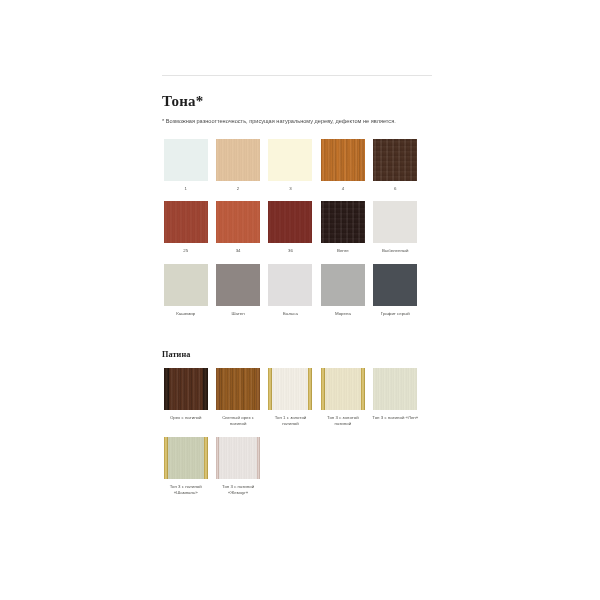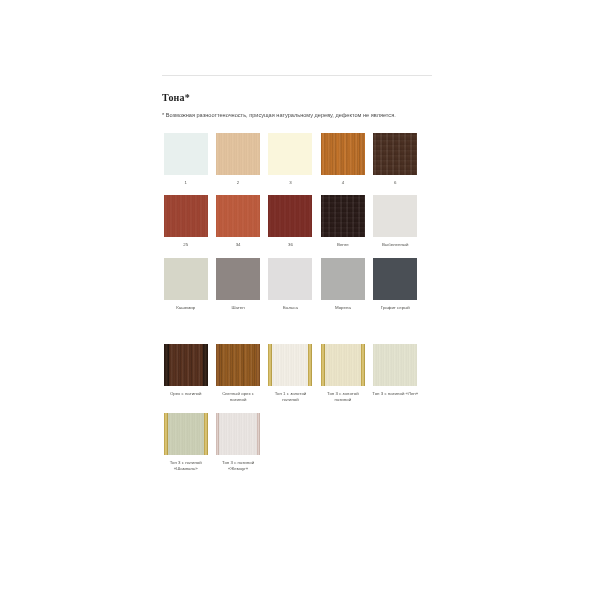--- a/index.html
+++ b/index.html
@@ -35,21 +35,21 @@
   .content {
     position: absolute;
     left: 162px;
     top: 92px;
     width: 278px;
   }
 
   .section-title {
     font-family: "Liberation Serif", serif;
     font-weight: bold;
-    font-size: 10px;
+    font-size: 15px;
     color: #1d1d1d;
     letter-spacing: 0.2px;
     margin: 0 0 7px 0;
     line-height: 1.2;
   }
 
   .note {
     font-size: 5.6px;
     line-height: 1.75;
     color: #4b4b4b;
@@ -291,20 +291,21 @@
           <div class="swatch-cell">
             <div class="swatch-chip" style="background: rgb(74, 79, 85);">
               <div class="grain flat"></div>
             </div>
             <div class="swatch-label">Графит серый</div>
           </div>
         </div>
     </section>
 
     <section class="patina-section">
+      <h3 class="sub-title">Патина</h3>
 
       <div class="swatch-grid" id="patina-grid">
           <div class="swatch-cell">
             <div class="swatch-chip" style="background: rgb(91, 51, 32);">
               <div class="grain vert-strong"></div>
               <div class="edge-dark left"></div>
               <div class="edge-dark right"></div>
             </div>
             <div class="swatch-label">Орех с патиной</div>
           </div>

